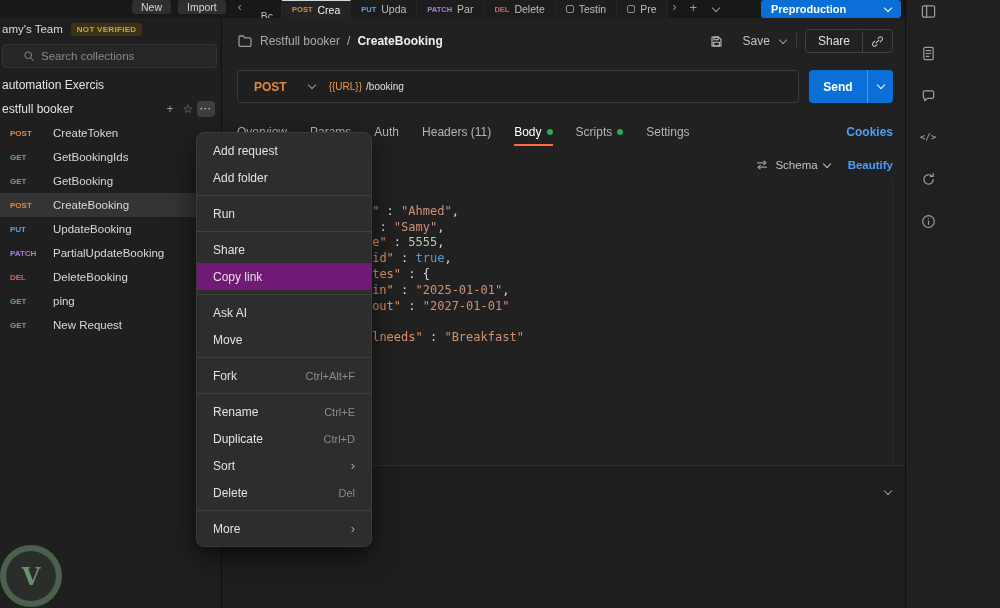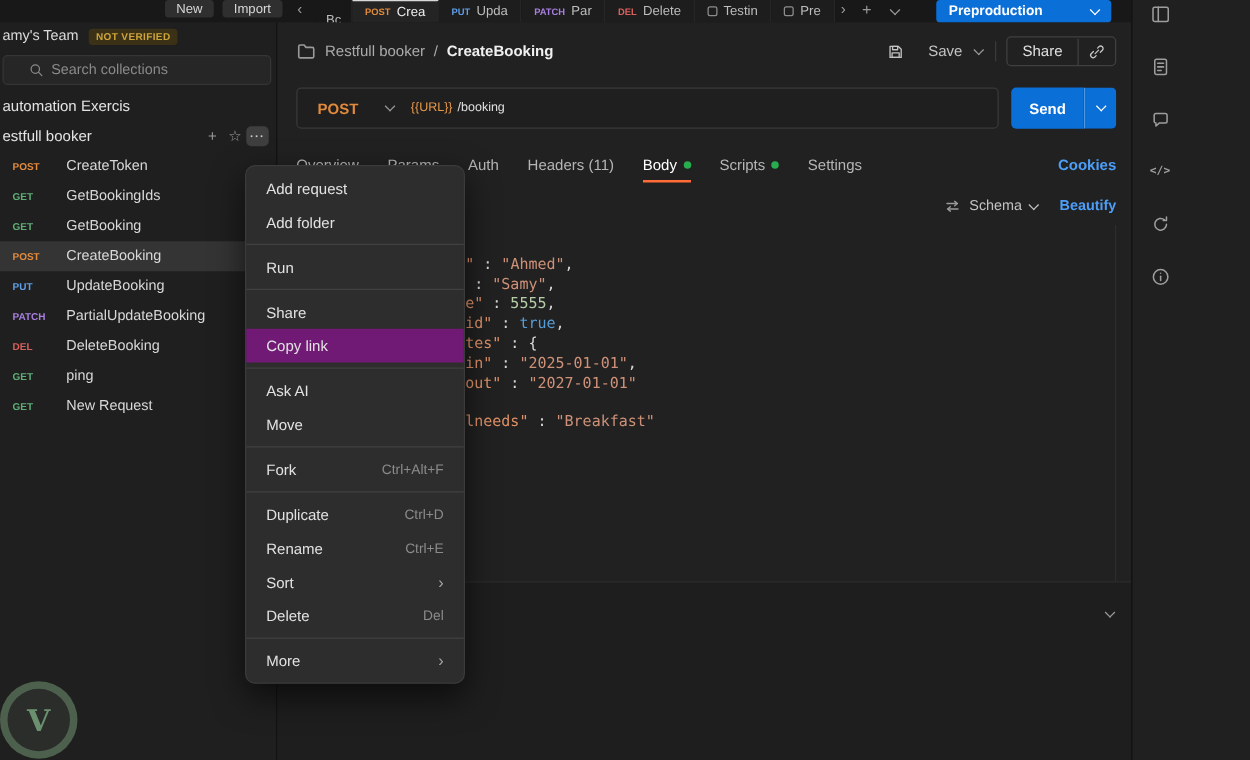--- a/index.html
+++ b/index.html
@@ -17,21 +17,21 @@
   .tb-btn{background:#2f2f2f;border:none;color:#d6d6d6;font-size:10.5px;line-height:14px;padding:0 9px;border-radius:3px;margin-right:7px;font-family:inherit;height:14px}
   .tab-nav{color:#9a9a9a;font-size:12px;padding:0 5px}
   .tabstrip{display:flex;align-items:stretch;height:100%;margin-left:6px;flex:1;min-width:0;overflow:hidden}
   .tab{display:flex;align-items:center;gap:5px;padding:0 10px;border-right:1px solid #262626;font-size:10.5px;color:#bdbdbd;white-space:nowrap;background:#1d1d1d}
   .tab.partial{padding:16px 8px;background:#181818}
   .tab.active{background:#242424;border-top:1px solid #d8d8d8;color:#f0f0f0}
   .tab .m{font-size:7.5px;font-weight:700}
   .mini-box{display:inline-block;width:8px;height:8px;border:1px solid #8d8d8d;border-radius:2px}
   .tab-plus{color:#9a9a9a;font-size:13px;padding:0 8px}
   .tab-caret{color:#9a9a9a;padding:0 8px;display:flex;align-items:center}
-  .env{margin-left:auto;height:18px;display:flex;align-items:center;background:var(--accent-blue,#0b6fd8);color:#fff;font-size:11px;font-weight:700;padding:0 10px;border-radius:3px;width:140px;justify-content:space-between;margin-right:16px}
+  .env{margin-left:auto;height:18px;display:flex;align-items:center;background:var(--accent-blue,#0b6fd8);color:#fff;font-size:11px;font-weight:700;padding:0 10px;border-radius:3px;width:140px;justify-content:space-between;margin-right:4px}
 
   
   .m-GET{color:var(--method-get,#5fae77)}
   .m-POST{color:var(--method-post,#e08a3c)}
   .m-PUT{color:var(--method-put,#5f9ee8)}
   .m-PATCH{color:var(--method-patch,#a87fe0)}
   .m-DEL{color:var(--method-del,#d9605c)}
 
   
   .sidebar{position:absolute;left:0;top:18px;width:222px;height:590px;background:#1f1f1f;border-right:1px solid #101010}
@@ -365,26 +365,26 @@
   <div class="cm-item">
       <span class="lbl">Move</span>
     </div>
   <div class="cm-sep"></div>
   <div class="cm-item">
       <span class="lbl">Fork</span>
       <span class="cm-short">Ctrl+Alt+F</span>
     </div>
   <div class="cm-sep"></div>
   <div class="cm-item">
+      <span class="lbl">Rename</span>
+      <span class="cm-short">Ctrl+E</span>
+    </div>
+  <div class="cm-item">
       <span class="lbl">Duplicate</span>
       <span class="cm-short">Ctrl+D</span>
-    </div>
-  <div class="cm-item">
-      <span class="lbl">Rename</span>
-      <span class="cm-short">Ctrl+E</span>
     </div>
   <div class="cm-item">
       <span class="lbl">Sort</span>
       <span class="cm-arrow">›</span>
     </div>
   <div class="cm-item">
       <span class="lbl">Delete</span>
       <span class="cm-short">Del</span>
     </div>
   <div class="cm-sep"></div>

